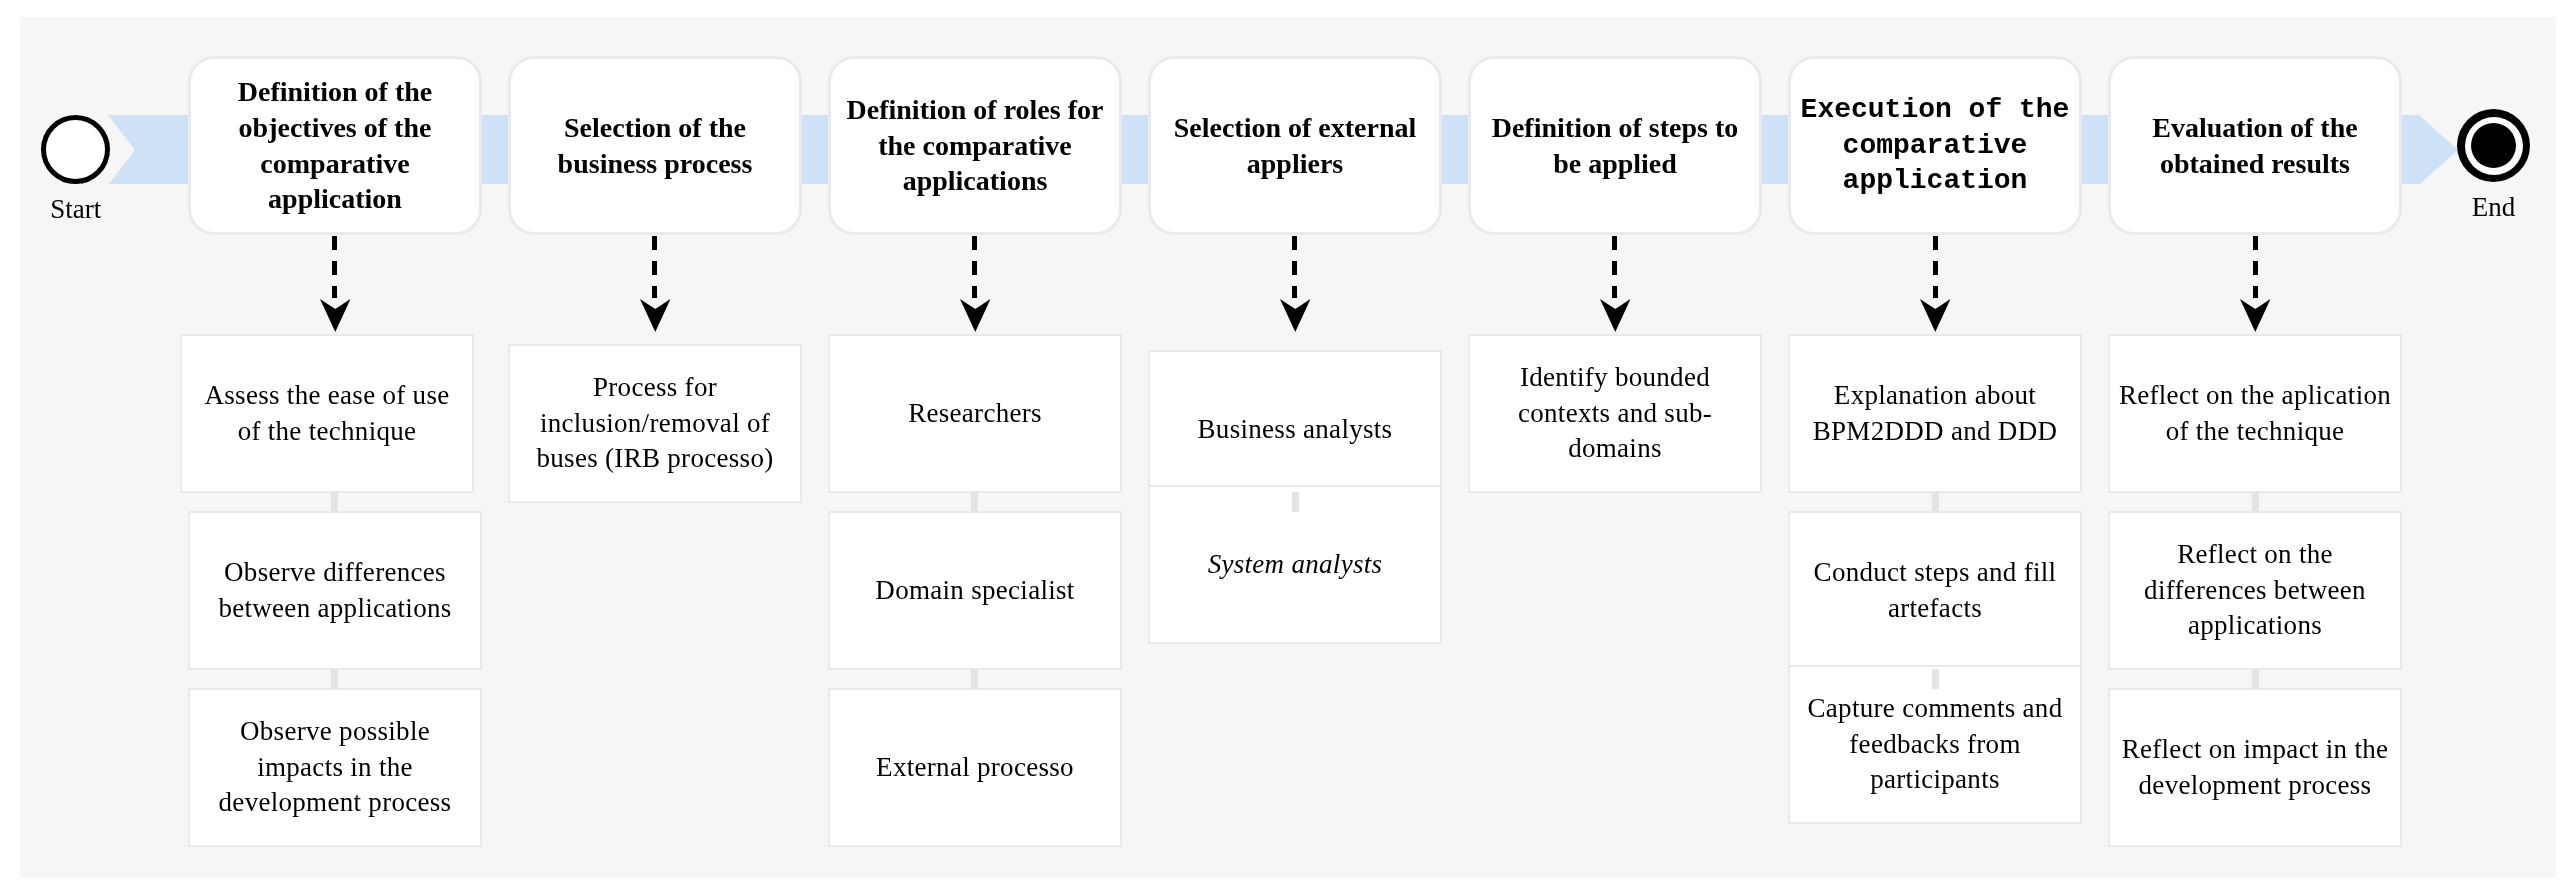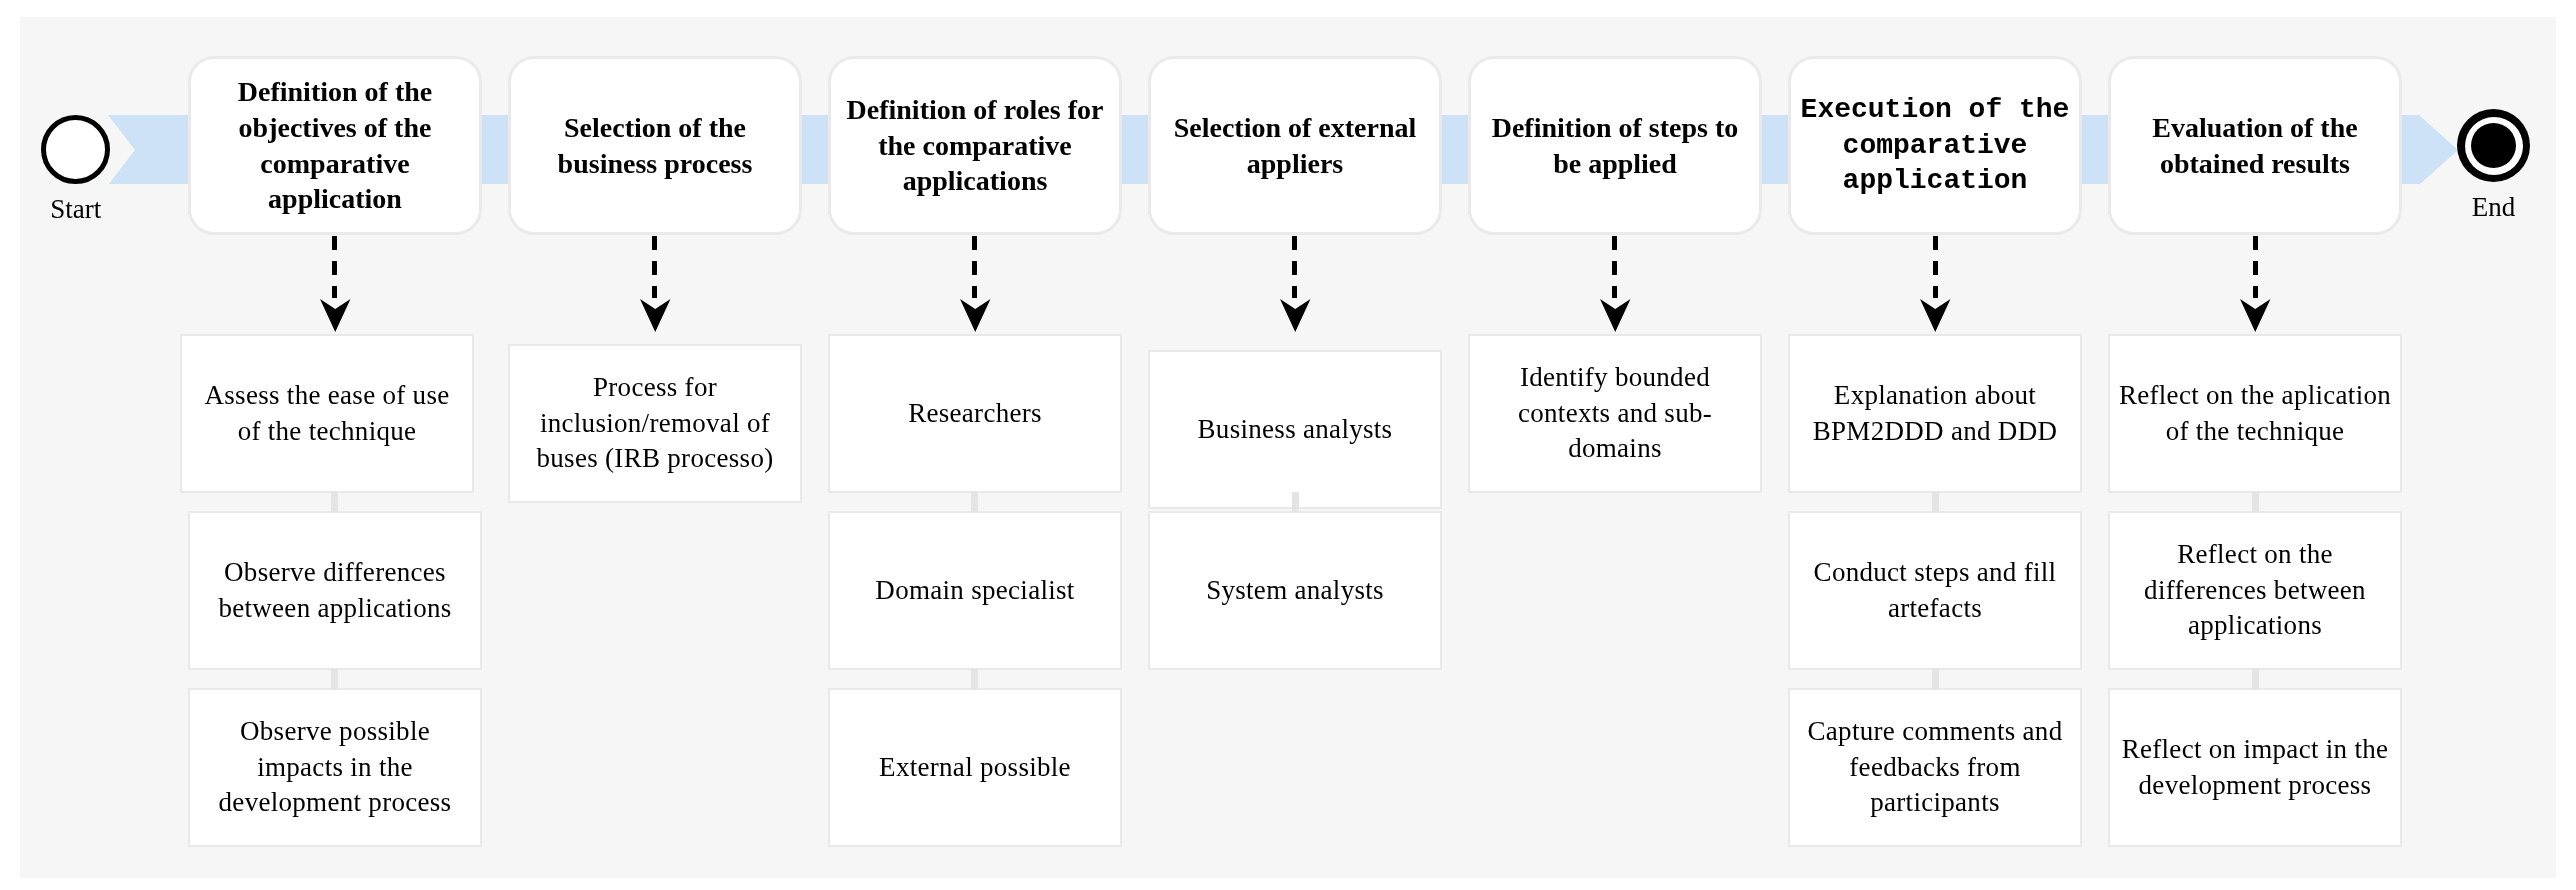--- a/index.html
+++ b/index.html
@@ -74,45 +74,45 @@
       </svg></div>
     <div class="sub-box" style="left: 508px; top: 344px;">Process for inclusion/removal of buses (IRB processo)</div>
     <div class="step-box" style="left: 828px;">Definition of roles for the comparative applications</div>
     <div class="dash-line" style="left: 972px;"></div>
     <div class="arrow-head" style="left: 960px;"><svg width="30.5" height="33" viewBox="0 0 52 56">
         <polygon points="0,0 26,17 52,0 26,56" fill="#000000"></polygon>
       </svg></div>
     <div class="sub-box" style="left: 828px; top: 334px;">Researchers</div>
     <div class="sub-box" style="left: 828px; top: 511px;">Domain specialist</div>
     <div class="connector" style="left: 971px; top: 492px;"></div>
-    <div class="sub-box" style="left: 828px; top: 688px;">External possible</div>
+    <div class="sub-box" style="left: 828px; top: 688px;">External processo</div>
     <div class="connector" style="left: 971px; top: 669px;"></div>
     <div class="step-box" style="left: 1148px;">Selection of external appliers</div>
     <div class="dash-line" style="left: 1292px;"></div>
     <div class="arrow-head" style="left: 1280px;"><svg width="30.5" height="33" viewBox="0 0 52 56">
         <polygon points="0,0 26,17 52,0 26,56" fill="#000000"></polygon>
       </svg></div>
     <div class="sub-box" style="left: 1148px; top: 350px; text-align: right;">Business analysts</div>
-    <div class="sub-box" style="left: 1148px; top: 511px;">System analysts</div>
+    <div class="sub-box" style="left: 1148px; top: 485px; font-style: italic;">System analysts</div>
     <div class="connector" style="left: 1292px; top: 492px;"></div>
     <div class="step-box" style="left: 1468px;">Definition of steps to be applied</div>
     <div class="dash-line" style="left: 1612px;"></div>
     <div class="arrow-head" style="left: 1600px;"><svg width="30.5" height="33" viewBox="0 0 52 56">
         <polygon points="0,0 26,17 52,0 26,56" fill="#000000"></polygon>
       </svg></div>
     <div class="sub-box" style="left: 1468px; top: 334px;">Identify bounded contexts and sub-domains</div>
     <div class="step-box" style="left: 1788px; font-family: Liberation Mono, monospace;">Execution of the comparative application</div>
     <div class="dash-line" style="left: 1933px;"></div>
     <div class="arrow-head" style="left: 1920px;"><svg width="30.5" height="33" viewBox="0 0 52 56">
         <polygon points="0,0 26,17 52,0 26,56" fill="#000000"></polygon>
       </svg></div>
     <div class="sub-box" style="left: 1788px; top: 334px;">Explanation about BPM2DDD and DDD</div>
     <div class="sub-box" style="left: 1788px; top: 511px;">Conduct steps and fill artefacts</div>
     <div class="connector" style="left: 1932px; top: 492px;"></div>
-    <div class="sub-box" style="left: 1788px; top: 688px;">Capture comments and feedbacks from participants</div>
+    <div class="sub-box" style="left: 1788px; top: 665px;">Capture comments and feedbacks from participants</div>
     <div class="connector" style="left: 1932px; top: 669px;"></div>
     <div class="step-box" style="left: 2108px;">Evaluation of the obtained results</div>
     <div class="dash-line" style="left: 2253px;"></div>
     <div class="arrow-head" style="left: 2240px;"><svg width="30.5" height="33" viewBox="0 0 52 56">
         <polygon points="0,0 26,17 52,0 26,56" fill="#000000"></polygon>
       </svg></div>
     <div class="sub-box" style="left: 2108px; top: 334px;">Reflect on the aplication of the technique</div>
     <div class="sub-box" style="left: 2108px; top: 511px;">Reflect on the differences between applications</div>
     <div class="connector" style="left: 2252px; top: 492px;"></div>
     <div class="sub-box" style="left: 2108px; top: 688px;">Reflect on impact in the development process</div>

